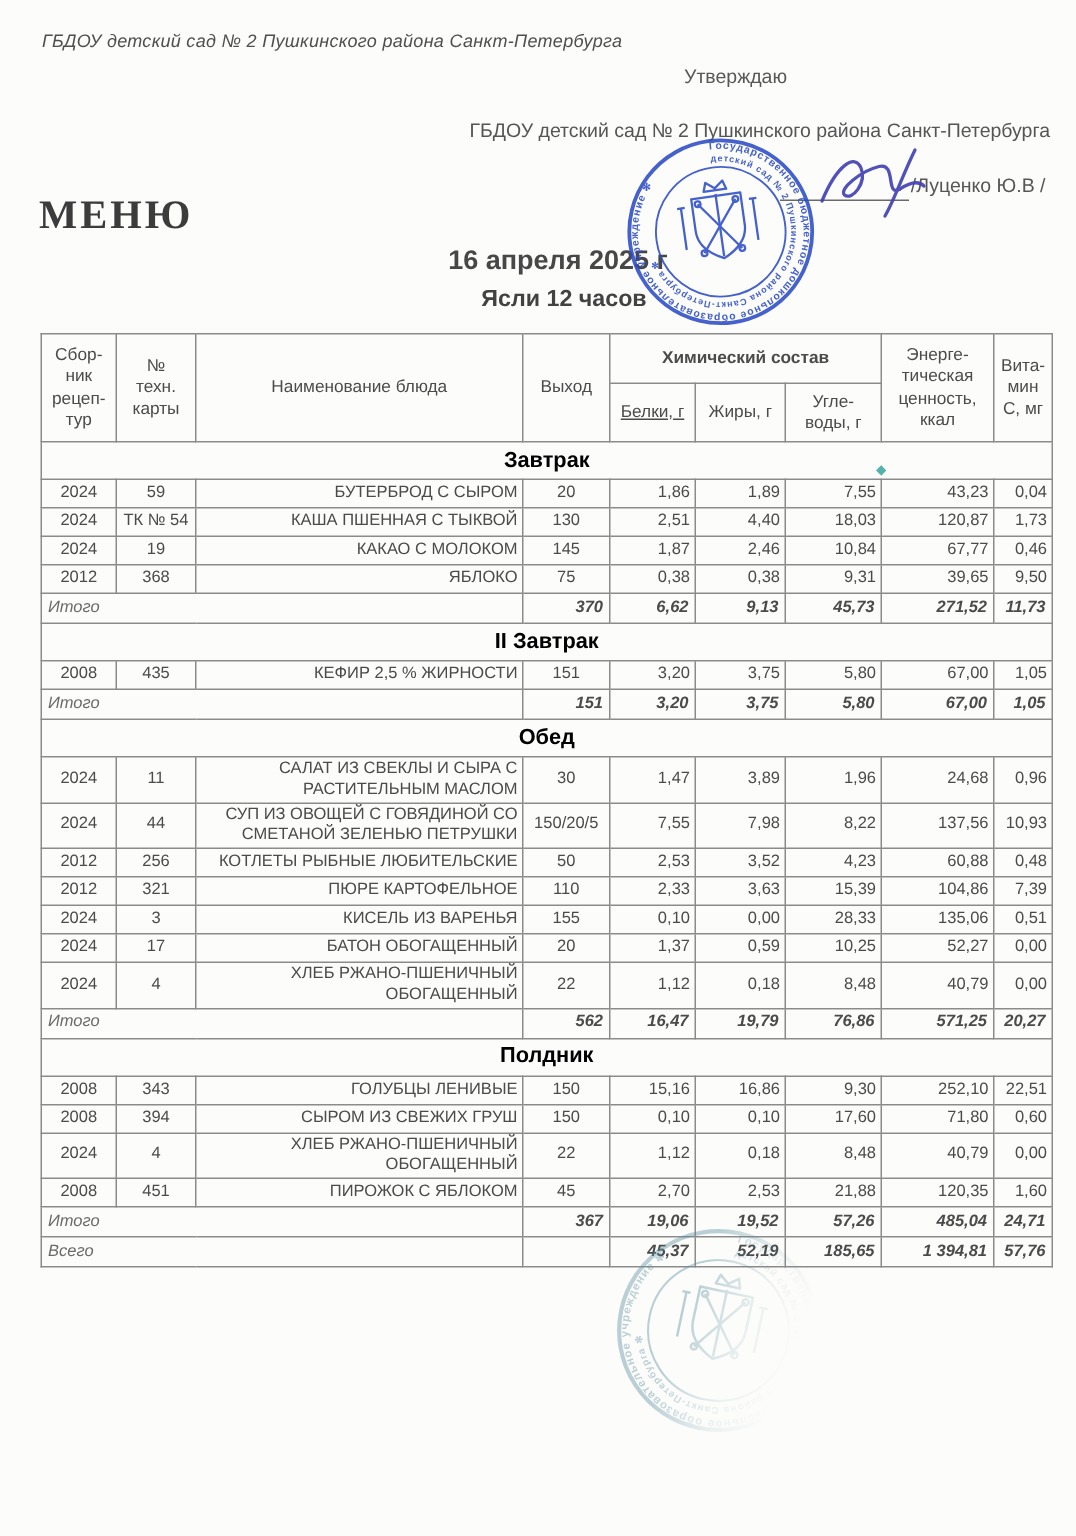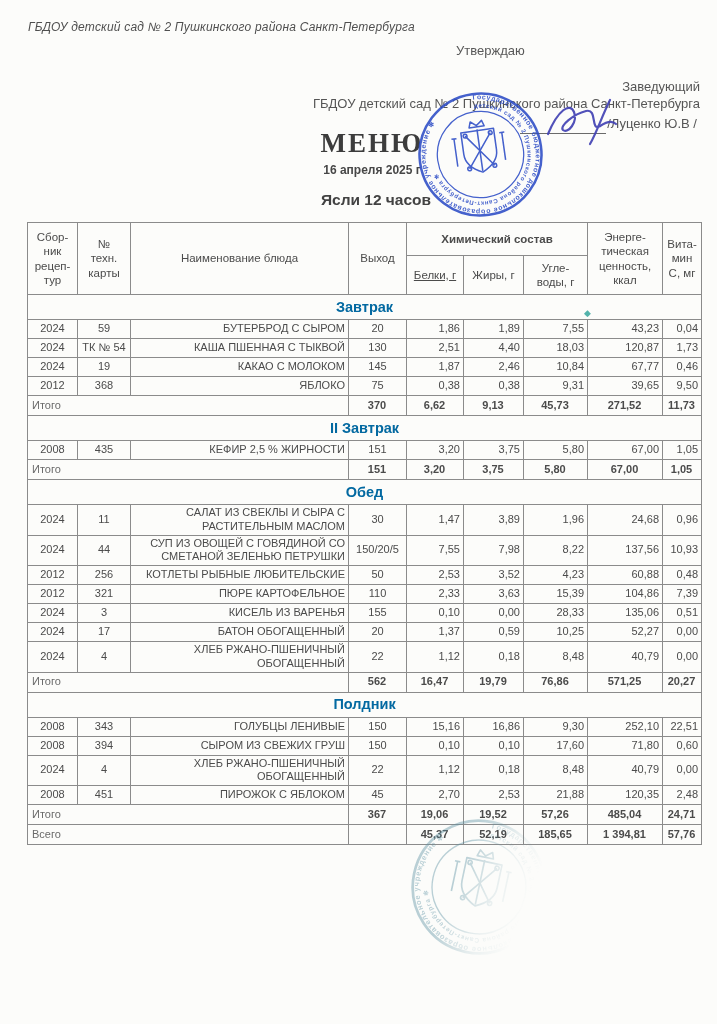--- a/index.html
+++ b/index.html
@@ -9,63 +9,62 @@
     font-family:"Liberation Sans",sans-serif;
     color:#4a4a4a;
   }
   .abs{position:absolute;}
   
   .org-line{left:28px;top:20px;font-style:italic;font-size:12px;color:#4f4f4f;letter-spacing:.2px;}
   .approve{left:456px;top:43px;font-size:13px;color:#585858;}
   .head-block{right:17px;top:78px;text-align:right;font-size:13px;line-height:17px;color:#555;}
   .sign-name{right:20px;top:116px;font-size:13px;color:#565656;}
   .sign-line{left:520px;top:133px;width:86px;height:1px;background:#6a6a6a;}
-  .title-menu{left:26px;top:128px;width:692px;text-align:center;
+  .title-menu{left:26px;top:128px;width:692px;text-align:left;
     font-family:"Liberation Serif",serif;font-weight:bold;font-size:27px;
     letter-spacing:2px;color:#3c3c3c;}
-  .date-line{left:26px;top:163px;width:692px;text-align:center;font-weight:bold;font-size:12px;color:#474747;}
+  .date-line{left:26px;top:163px;width:692px;text-align:center;font-weight:bold;font-size:18px;color:#474747;}
   .subtitle{left:26px;top:191px;width:700px;text-align:center;font-weight:bold;font-size:15.5px;color:#424242;}
   
   table.menu{
     position:absolute;left:27px;top:222px;width:674px;
     border-collapse:collapse;table-layout:fixed;
   }
   table.menu th,table.menu td{
     border:1px solid #8b8b8b;
     font-size:11px;line-height:1.25;color:#4b4b4b;
     padding:1px 3px;vertical-align:middle;
     overflow:hidden;
   }
   table.menu th{font-weight:normal;font-size:11.5px;text-align:center;white-space:pre-line;padding:2px 2px;}
-  tr.section-row td{font-weight:bold;font-size:14.5px;text-align:center;height:22px;color:#0369a1;}
+  tr.section-row td{font-weight:bold;font-size:14.5px;text-align:center;height:22px;color:#000000;}
   td.ctr{text-align:center;}
   td.num{text-align:right;padding-right:4px;}
   td.name{text-align:right;padding-left:4px;}
-  tr.total-row td{height:17px;}
-  tr.total-row td.val{font-weight:bold;text-align:center;padding-right:4px;}
+  tr.total-row td{height:17px;font-style:italic;}
+  tr.total-row td.val{font-weight:bold;text-align:right;padding-right:4px;}
   tr.total-row td.total-label{color:#6a6a6a;padding-left:4px;}
   td.light, .light{color:#b0b6b7;}
   tr.data-row td{height:16px;}
   
   .stamp-top{left:417px;top:91px;width:127px;height:127px;color:#2c4cc6;opacity:.88;transform:rotate(-8deg);}
   .stamp-bottom{left:410px;top:818px;width:138px;height:138px;color:#5f93a4;opacity:.42;transform:rotate(12deg);
     -webkit-mask-image:linear-gradient(100deg,#000 35%,rgba(0,0,0,.25) 62%,transparent 82%);
     mask-image:linear-gradient(100deg,#000 35%,rgba(0,0,0,.25) 62%,transparent 82%);}
   .signature{left:536px;top:98px;width:150px;height:48px;color:#4343b4;opacity:.92;}
   .artifact-tick{left:584px;top:308px;width:8px;height:8px;color:#2aa198;font-size:9px;opacity:.8;}
   svg{display:block;}
 </style>
 </head>
 <body>
 
 <div class="abs org-line">ГБДОУ детский сад № 2 Пушкинского района Санкт-Петербурга</div>
 <div class="abs approve">Утверждаю</div>
 
 <div class="abs head-block">
-  <div>Заведующий</div>
   <div>ГБДОУ детский сад № 2 Пушкинского района Санкт-Петербурга</div>
 </div>
 <div class="abs sign-name">/Луценко Ю.В /</div>
 <div class="abs sign-line"></div>
 
 <svg class="abs signature" viewBox="0 0 150 48">
   <g fill="none" stroke="currentColor" stroke-width="2.2" stroke-linecap="round">
     <path d="M12,36 C22,12 34,4 38,14 C42,24 32,36 27,32 C23,28 38,16 50,13 C62,10 54,34 64,28"></path>
     <path d="M74,2 C66,18 60,36 54,46"></path>
     <path d="M64,28 C70,24 76,22 80,26"></path>
@@ -354,21 +353,21 @@
       </tr>
       <tr class="data-row">
         <td class="ctr">2008</td>
         <td class="ctr">451</td>
         <td class="name">ПИРОЖОК С ЯБЛОКОМ</td>
         <td class="ctr light">45</td>
         <td class="num">2,70</td>
         <td class="num">2,53</td>
         <td class="num">21,88</td>
         <td class="num">120,35</td>
-        <td class="num">2,48</td>
+        <td class="num">1,60</td>
       </tr>
       <tr class="total-row">
         <td class="total-label" colspan="3">Итого</td>
         <td class="ctr val light">367</td>
         <td class="val light">19,06</td>
         <td class="val light">19,52</td>
         <td class="val light">57,26</td>
         <td class="val">485,04</td>
         <td class="val">24,71</td>
       </tr>

